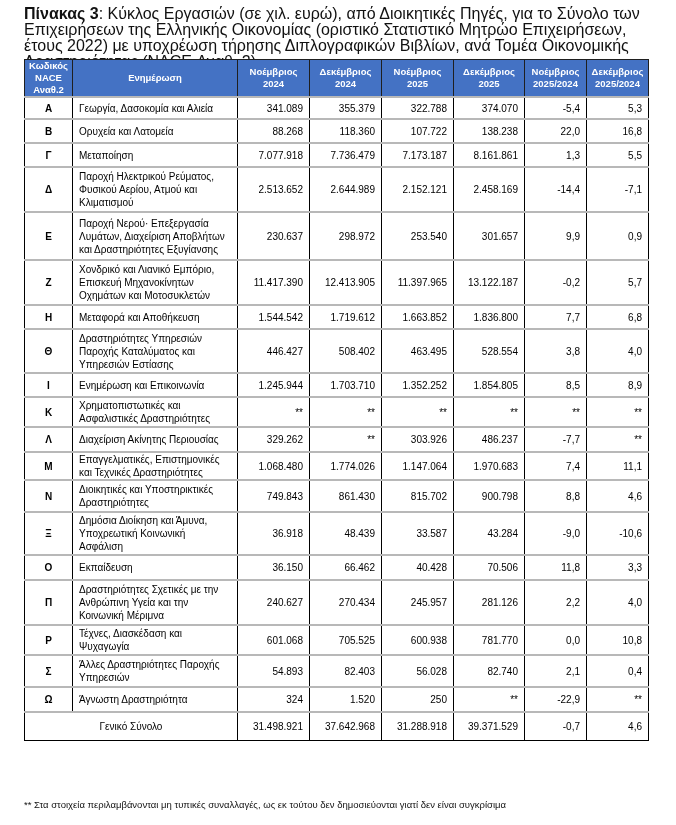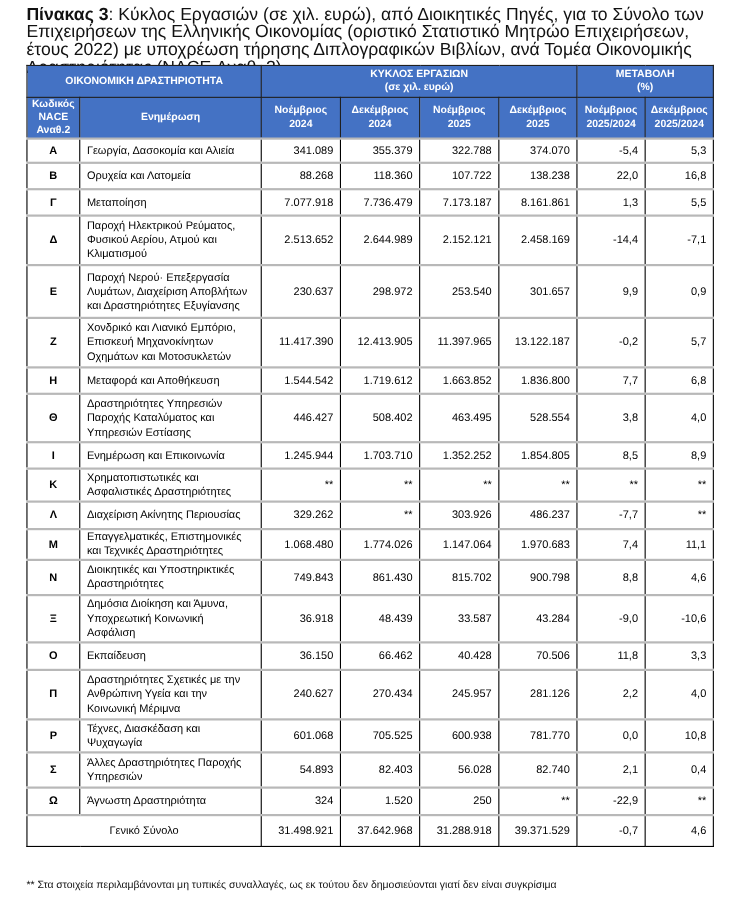--- a/index.html
+++ b/index.html
@@ -51,31 +51,20 @@
     <col style="width:48px">
     <col style="width:165px">
     <col style="width:72px">
     <col style="width:72px">
     <col style="width:72px">
     <col style="width:71px">
     <col style="width:62px">
     <col style="width:62px">
   </colgroup>
   <thead>
-    <tr style="height:29px">
-      <th colspan="2">ΟΙΚΟΝΟΜΙΚΗ ΔΡΑΣΤΗΡΙΟΤΗΤΑ</th>
-      <th colspan="4">
-        <div>ΚΥΚΛΟΣ ΕΡΓΑΣΙΩΝ</div>
-        <div>(σε χιλ. ευρώ)</div>
-      </th>
-      <th colspan="2">
-        <div>ΜΕΤΑΒΟΛΗ</div>
-        <div>(%)</div>
-      </th>
-    </tr>
     <tr style="height:37px">
       <th>
         <div>Κωδικός</div>
         <div>NACE</div>
         <div>Αναθ.2</div>
       </th>
       <th>Ενημέρωση</th>
       <th>
           <div>Νοέμβριος</div>
           <div>2024</div>

